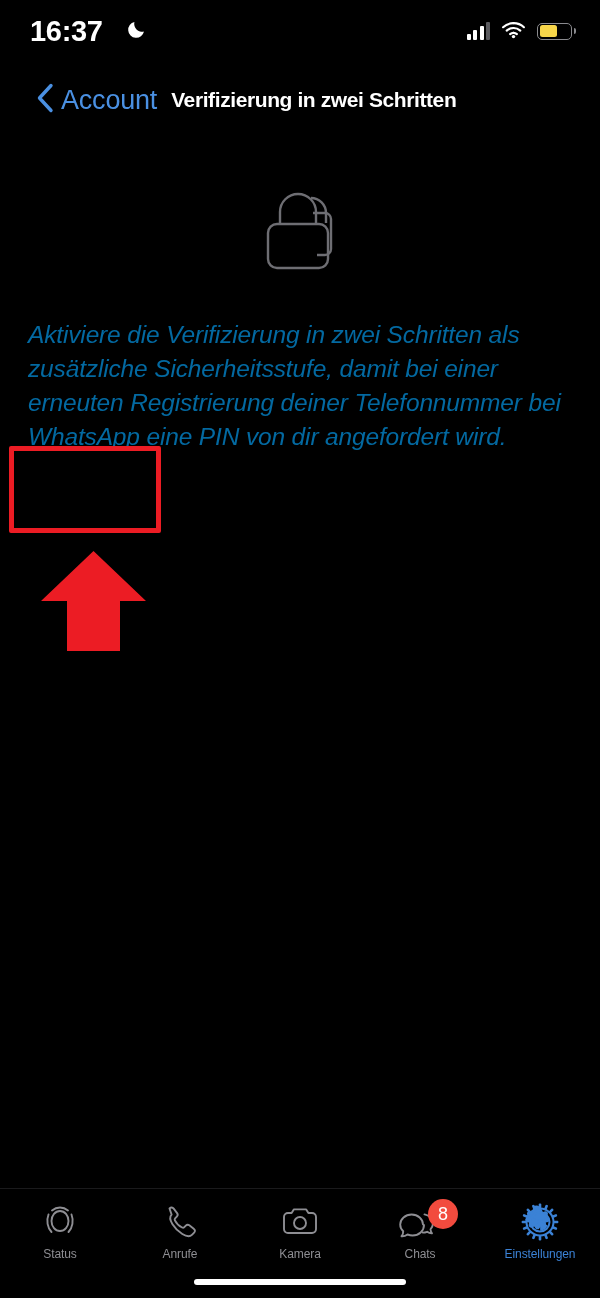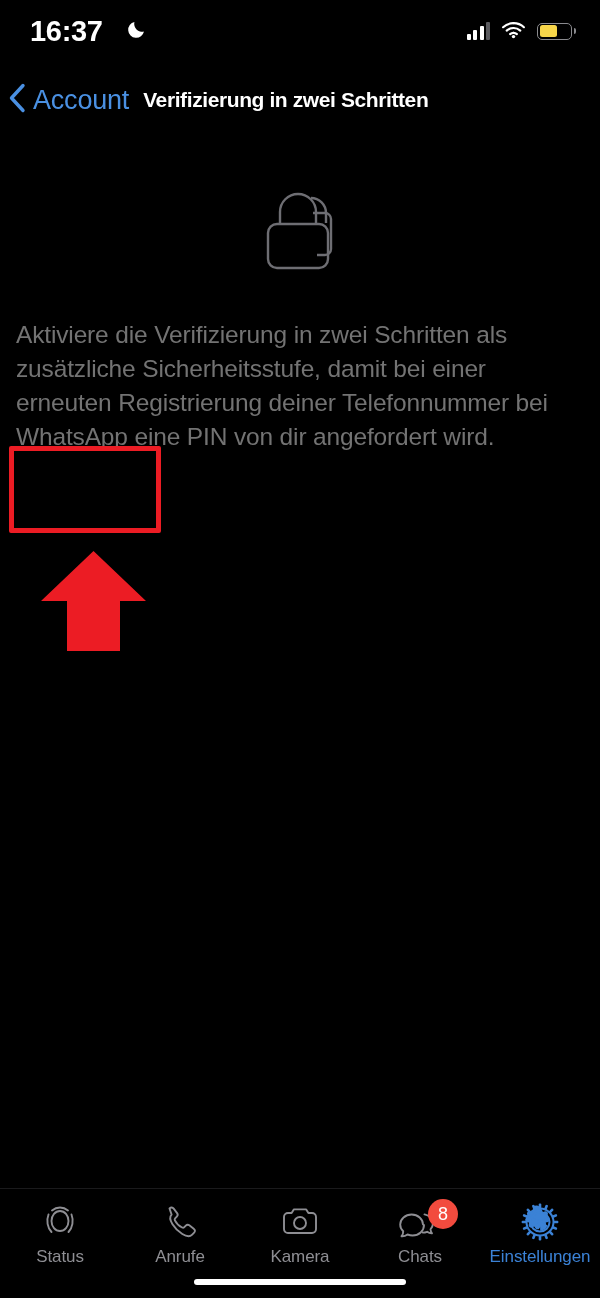--- a/index.html
+++ b/index.html
@@ -39,37 +39,37 @@
     background:#f7d64a; border-radius:2.5px;
   }
   .battery-cap {
     position:absolute; right:-4px; top:5.2px; width:2.4px; height:6.6px;
     background:#8a8a8e; border-radius:0 2px 2px 0;
   }
 
   
   .navbar {
     position:absolute; top:78px; left:0; width:600px; height:44px;
-    display:flex; align-items:center; padding-left:8px;
+    display:flex; align-items:center; padding-left:36px;
   }
   .back-btn { display:flex; align-items:center; gap:7px; cursor:pointer; }
   .back-chevron { display:block; }
   .back-label { color:#4a90e2; font-size:27px; letter-spacing:-0.2px; }
   .nav-title {
     color:#fff; font-size:21px; font-weight:bold; letter-spacing:-0.4px;
     margin-left:14px;
   }
 
   
   .hero { position:absolute; top:168px; left:0; width:600px; display:flex; justify-content:center; }
 
   
   .description {
-    position:absolute; top:318px; left:16px; width:548px;
-    color:#737373; font-size:24.5px; line-height:34px; letter-spacing:-0.15px;
+    position:absolute; top:318px; left:28px; width:548px;
+    color:#0369a1; font-size:24.5px; line-height:34px; letter-spacing:-0.15px;font-style:italic;
   }
 
   
   .action-row {
     position:absolute; top:455px; left:0; width:600px; height:67px;
     background:#1c1c1e;
     border-top:1px solid #2b2b2d; border-bottom:1px solid #2b2b2d;
     display:flex; align-items:center; padding-left:32px;
     cursor:pointer;
   }
@@ -86,21 +86,21 @@
   .tabbar {
     position:absolute; bottom:0; left:0; width:600px; height:110px;
     background:#000; border-top:1px solid #1a1a1c;
     display:flex; align-items:flex-start; padding-top:13px;
   }
   .tab {
     flex:1 1 0; display:flex; flex-direction:column; align-items:center;
     gap:5px; cursor:pointer; position:relative;
   }
   .tab-icon { position:relative; height:40px; display:flex; align-items:center; justify-content:center; }
-  .tab-label { font-size:17px; color:#8e8e93; letter-spacing:-0.1px; }
+  .tab-label { font-size:12px; color:#8e8e93; letter-spacing:-0.1px; }
   .tab.active .tab-label { color:#3b82d6;text-align:center; }
   .badge {
     position:absolute; top:-3px; right:-16px;
     min-width:30px; height:30px; padding:0 6px;
     background:#f24b3e; border-radius:15px;
     display:flex; align-items:center; justify-content:center;
     color:#fff; font-size:18px; font-weight:500; line-height:1;
   }
 
   

